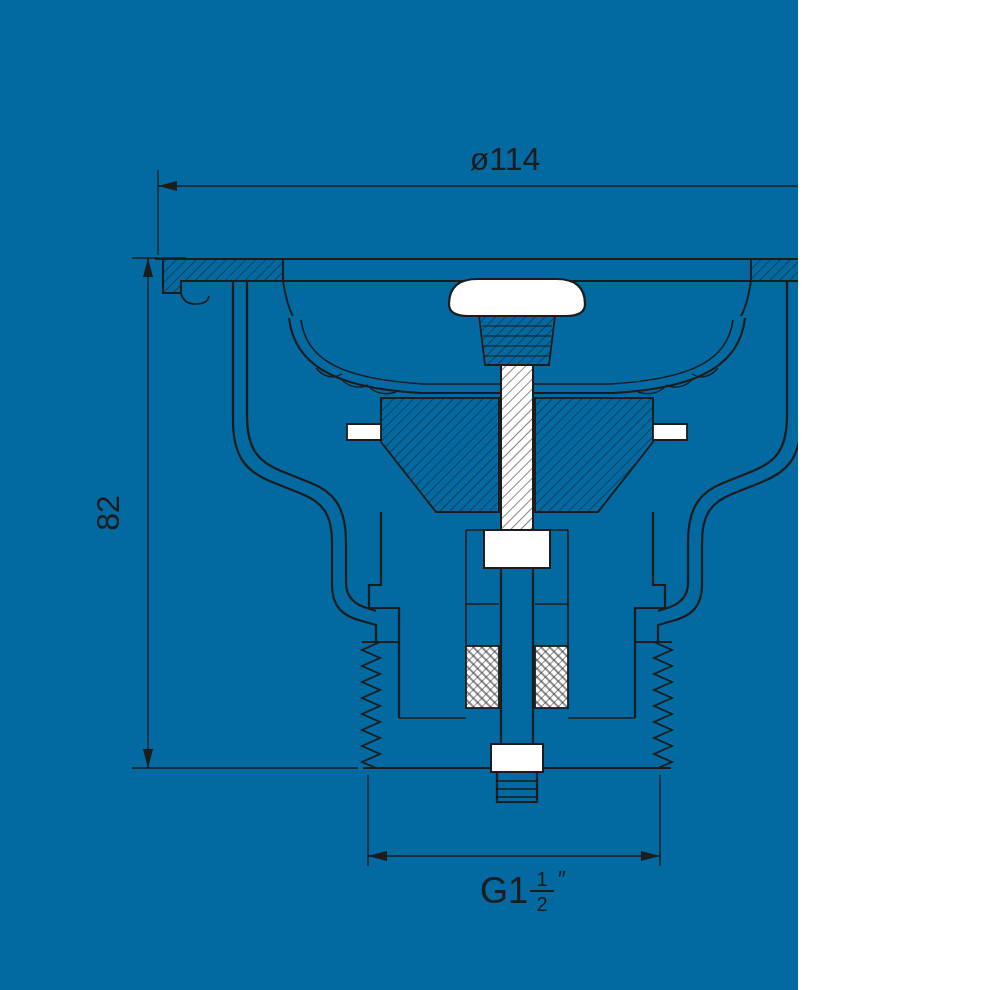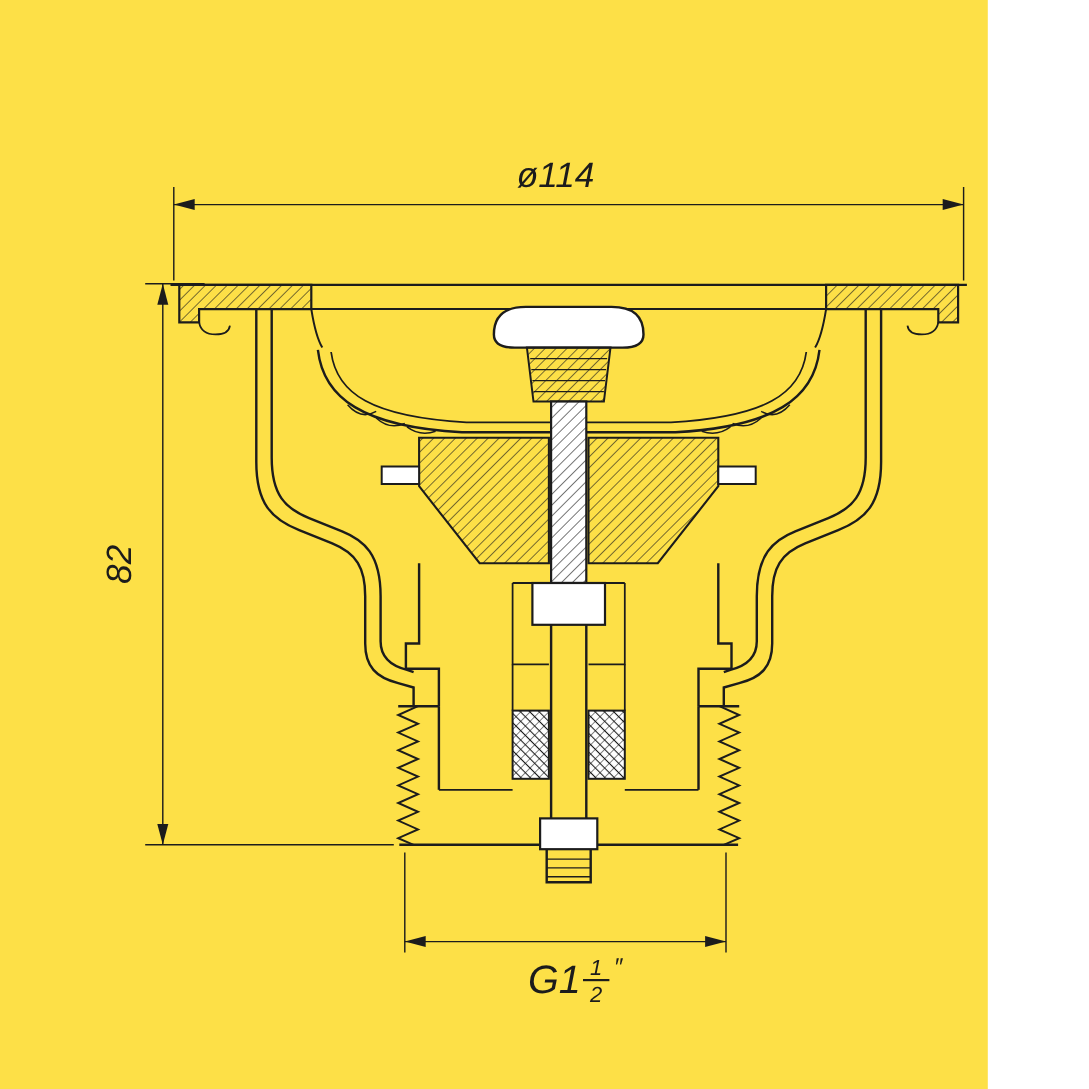--- a/index.html
+++ b/index.html
@@ -1,22 +1,21 @@
 <!DOCTYPE html>
 <html><head>
 <meta charset="utf-8">
 <style>
   html, body { margin: 0; padding: 0; background: #ffffff; }
   .canvas {
     position: relative;
-    width: 898px;
+    width: 798px;
     height: 990px;
-    background: #fde047;
+    background: #0369a1;
     overflow: hidden;
-    font-style: italic;
   }
   svg { display: block; }
   text {
     font-family: "Liberation Sans", "DejaVu Sans", sans-serif;
     fill: #1c1c1c;
   }
   .dim-label { font-size: 32px; }
   .frac { font-size: 20px; }
   .thread-main { font-size: 36px; }
   .prime { font-size: 22px; }

